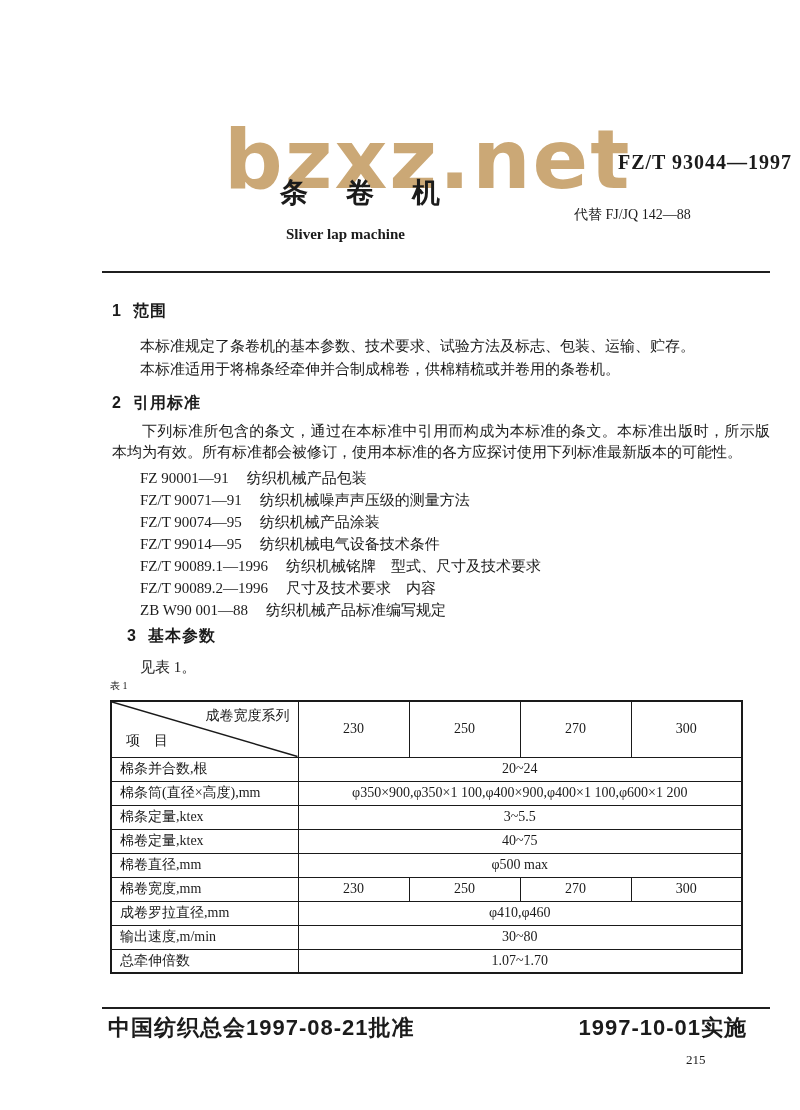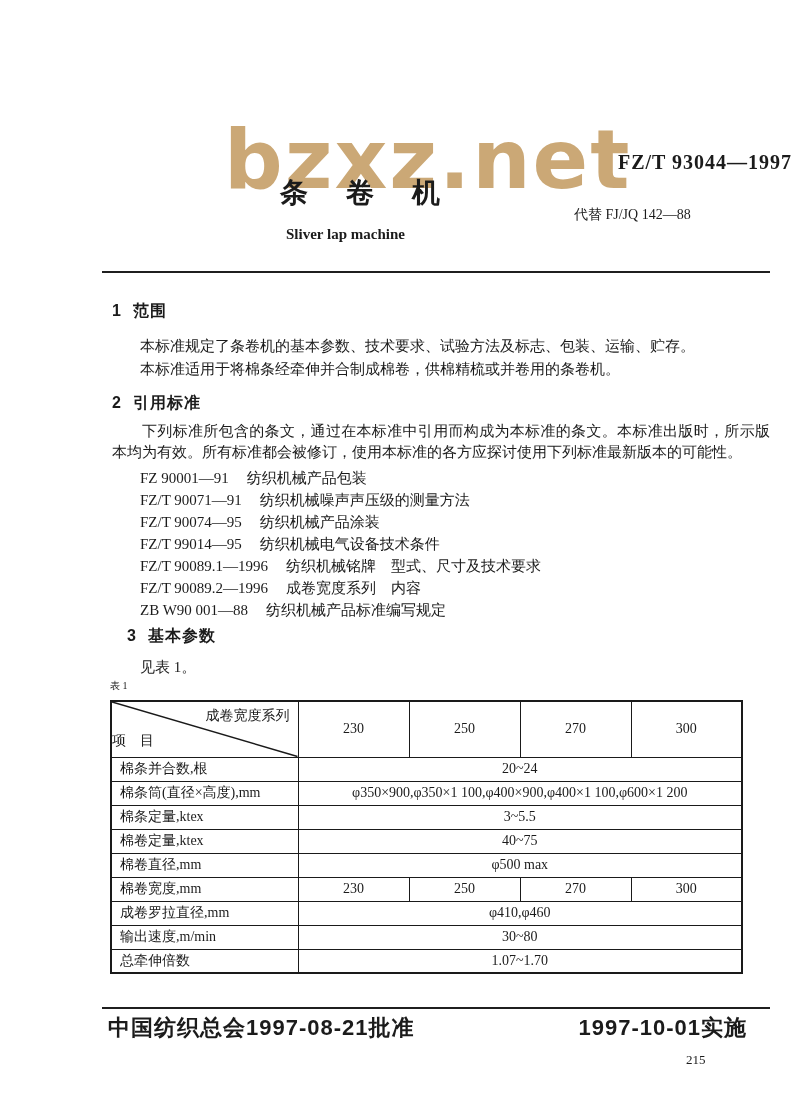--- a/index.html
+++ b/index.html
@@ -99,21 +99,21 @@
     font-weight:normal;
   }
   table.t1 tr.hdr{height:56px;}
   table.t1 tr.r{height:24px;}
   table.t1 .colhead{text-align:center;font-size:14px;}
   table.t1 td.lbl{text-align:left;padding-left:8px;white-space:nowrap;}
   table.t1 td.val{text-align:center;white-space:nowrap;}
   .corner{position:relative;padding:0;text-decoration:underline;}
   .corner svg{position:absolute;left:0;top:0;width:100%;height:100%;display:block;}
   .corner .c-top{position:absolute;top:5px;right:8px;font-size:14px;}
-  .corner .c-bottom{position:absolute;bottom:7px;left:0;font-size:14px;text-align:center;}
+  .corner .c-bottom{position:absolute;bottom:7px;left:14px;font-size:14px;text-align:center;}
   
   .foot{
     font-family:"Liberation Sans", sans-serif;
     font-weight:bold;font-size:22px;letter-spacing:1px;
     white-space:nowrap;
   }
   .foot-left{left:108px;top:1013px;}
   .foot-right{right:53px;top:1013px;}
   .page-num{left:686px;top:1052px;font-size:13px;}
 </style>
@@ -141,21 +141,21 @@
     <div class="abs sec-heading h2">
       <span class="num">2</span><span class="ttl">引用标准</span>
     </div>
     <div class="abs s2-intro">下列标准所包含的条文，通过在本标准中引用而构成为本标准的条文。本标准出版时，所示版本均为有效。所有标准都会被修订，使用本标准的各方应探讨使用下列标准最新版本的可能性。</div>
     <div class="abs refs">
       <div class="ref-item"><span class="code">FZ 90001—91</span><span class="rtitle">纺织机械产品包装</span></div>
       <div class="ref-item"><span class="code">FZ/T 90071—91</span><span class="rtitle">纺织机械噪声声压级的测量方法</span></div>
       <div class="ref-item"><span class="code">FZ/T 90074—95</span><span class="rtitle">纺织机械产品涂装</span></div>
       <div class="ref-item"><span class="code">FZ/T 99014—95</span><span class="rtitle">纺织机械电气设备技术条件</span></div>
       <div class="ref-item"><span class="code">FZ/T 90089.1—1996</span><span class="rtitle">纺织机械铭牌　型式、尺寸及技术要求</span></div>
-      <div class="ref-item"><span class="code">FZ/T 90089.2—1996</span><span class="rtitle">成卷宽度系列　内容</span></div>
+      <div class="ref-item"><span class="code">FZ/T 90089.2—1996</span><span class="rtitle">尺寸及技术要求　内容</span></div>
       <div class="ref-item"><span class="code">ZB W90 001—88</span><span class="rtitle">纺织机械产品标准编写规定</span></div>
     </div>
 
     <div class="abs sec-heading h3">
       <span class="num">3</span><span class="ttl">基本参数</span>
     </div>
     <div class="abs body-text p-s3">见表 1。</div>
 
     <div class="abs tbl-caption">表 1</div>
     <table class="t1">

